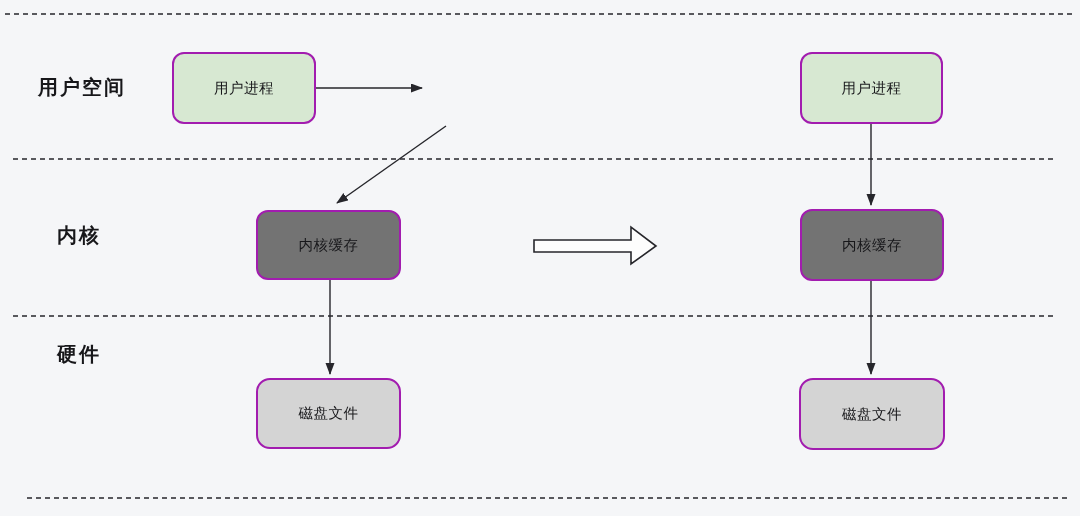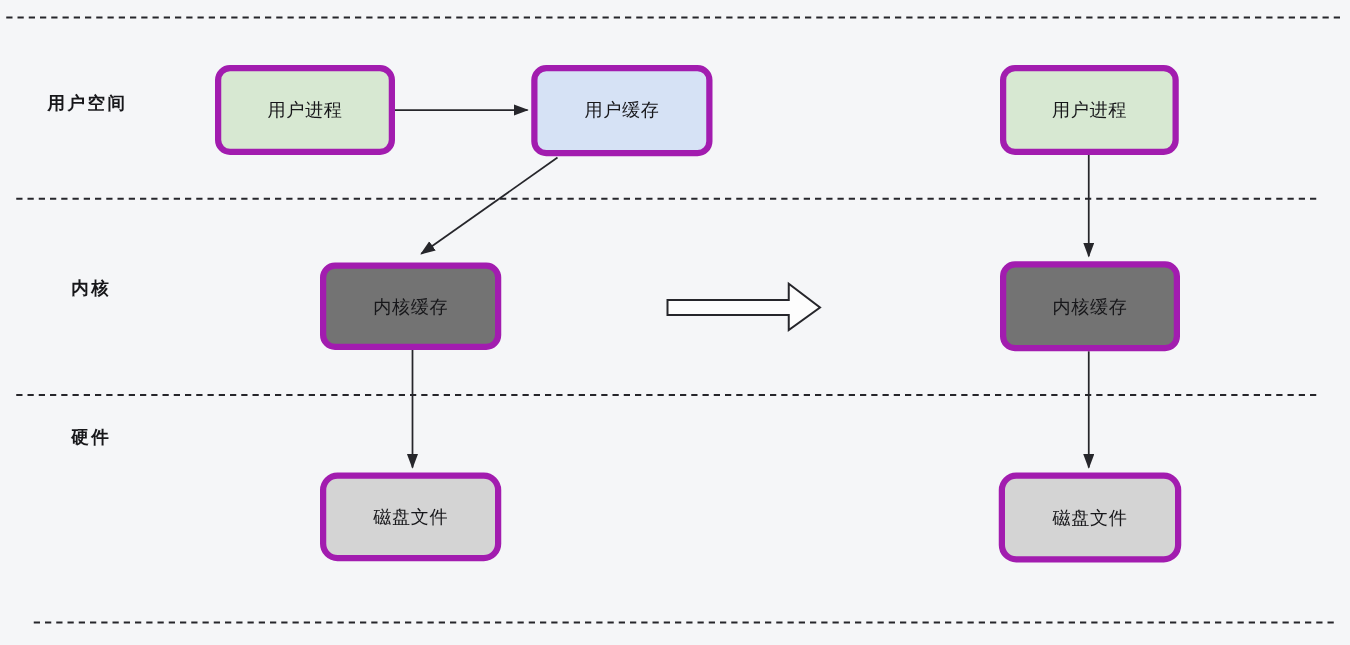--- a/index.html
+++ b/index.html
@@ -33,38 +33,38 @@
   }
   .big-arrow {
     fill: #fdfdfd;
     stroke: #26262b;
     stroke-width: 1.6;
     stroke-linejoin: miter;
   }
   .node {
     position: absolute;
     box-sizing: border-box;
-    border: 5px solid #a21caf;
+    border: 2px solid #a21caf;
     border-radius: 12px;
     display: flex;
     align-items: center;
     justify-content: center;
     font-size: 14.5px;
     font-weight: 500;
     letter-spacing: 0.5px;
     color: #17171a;
   }
   .node-green  { background: #d7e8d2; }
   .node-blue   { background: #d6e2f5; }
   .node-pink   { background: #737373; }
   .node-gray   { background: #d4d4d4; border-radius: 14px; }
 
   .layer-label {
     position: absolute;
-    font-size: 14px;
+    font-size: 20px;
     font-weight: 600;
     letter-spacing: 2px;
     color: #17171a;
     white-space: nowrap;
   }
   #label-user-space { left: 38px; top: 74px; }
   #label-kernel     { left: 57px; top: 222px; text-align: right; }
   #label-hardware   { left: 57px; top: 341px; }
 
   
@@ -105,23 +105,20 @@
     <polygon class="big-arrow" points="534,240 631,240 631,227 656,246 631,264 631,252 534,252"></polygon>
   </svg>
 
   <div class="layer-label" id="label-user-space">用户空间</div>
   <div class="layer-label" id="label-kernel">内核</div>
   <div class="layer-label" id="label-hardware">硬件</div>
 
   <div class="node node-green" id="l-user-process">
     <span>用户进程</span>
   </div>
-  <div class="node node-blue" id="l-user-buffer">
-    <span>用户缓存</span>
-  </div>
   <div class="node node-pink" id="l-kernel-buffer">
     <span>内核缓存</span>
   </div>
   <div class="node node-gray" id="l-disk-file">
     <span>磁盘文件</span>
   </div>
 
   <div class="node node-green" id="r-user-process">
     <span>用户进程</span>
   </div>

